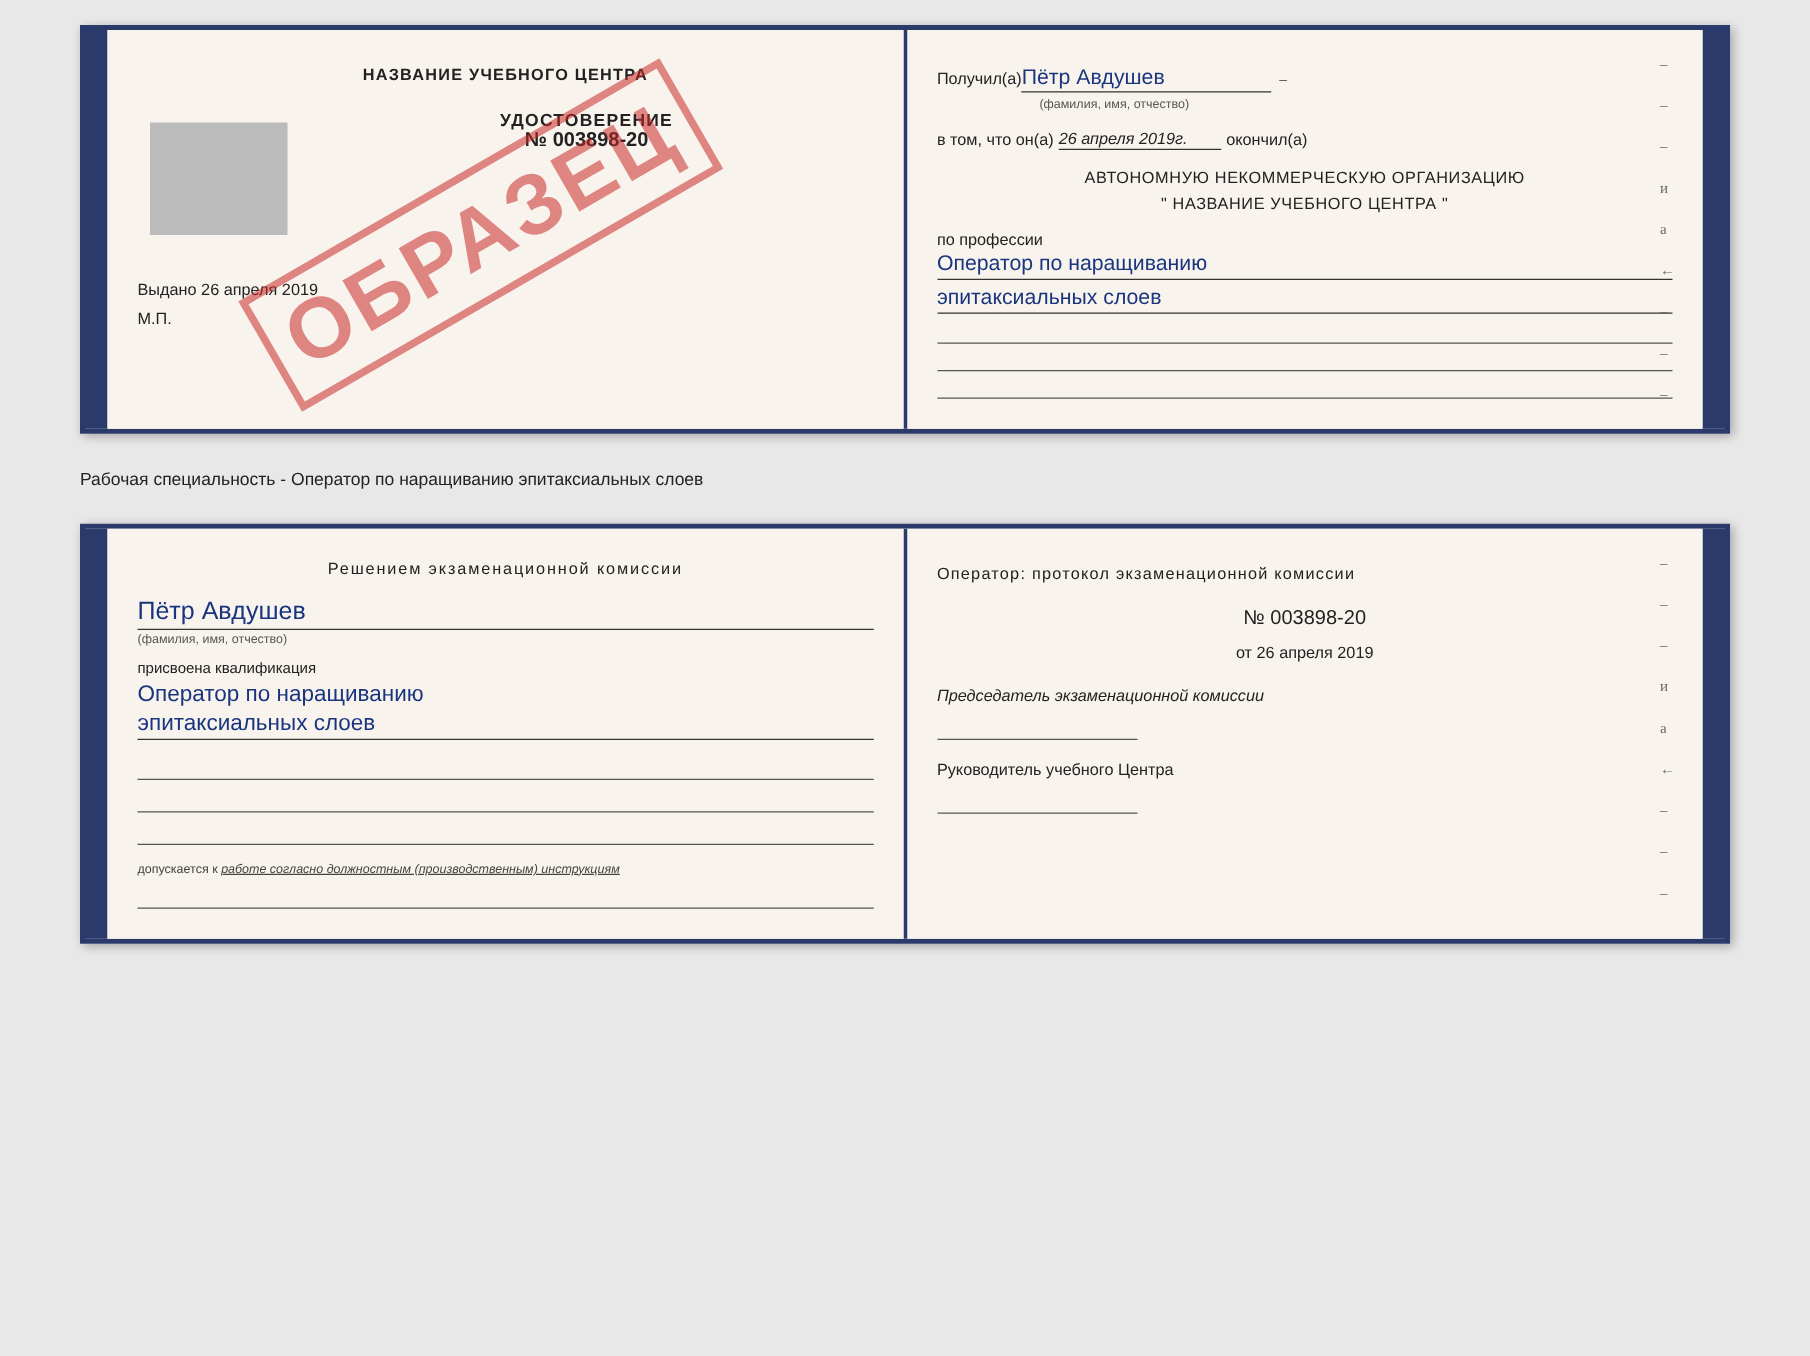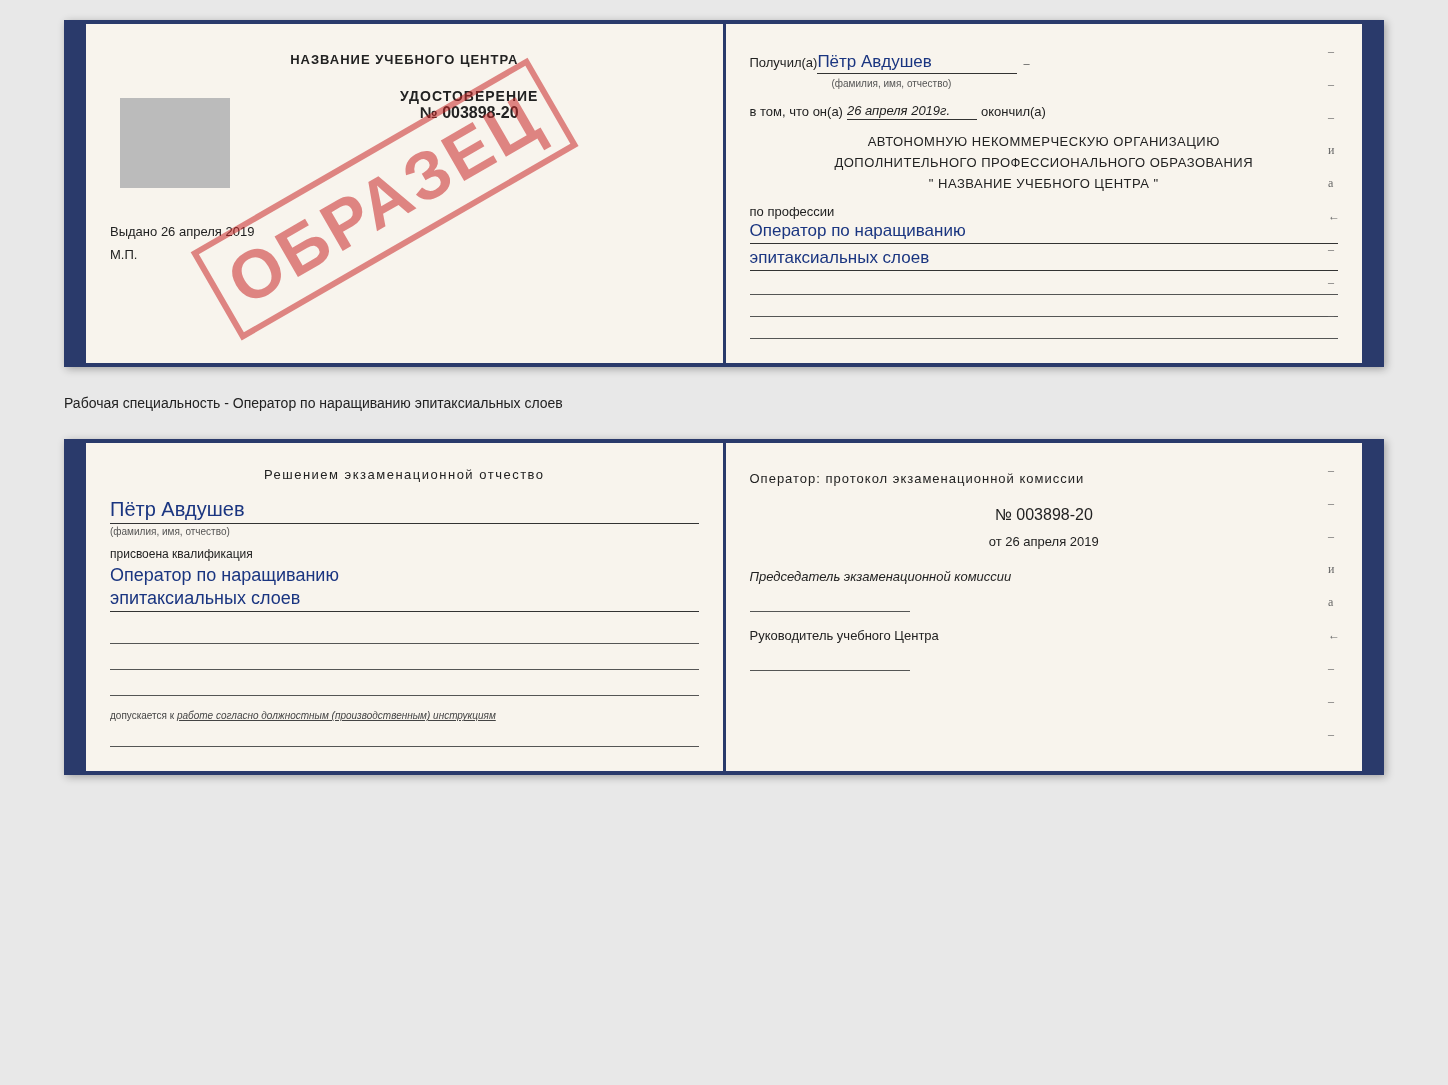--- a/index.html
+++ b/index.html
@@ -434,21 +434,20 @@
       <div style="font-size:10px; color:#555; font-family:Arial,sans-serif; margin-left:82px; margin-top:-4px; margin-bottom:8px;">(фамилия, имя, отчество)</div>
 
       <div class="date-line">
         <span>в том, что он(а)</span>
         <span class="date-value">26 апреля 2019г.</span>
         <span>окончил(а)</span>
       </div>
 
       <div class="org-block">
         <div>АВТОНОМНУЮ НЕКОММЕРЧЕСКУЮ ОРГАНИЗАЦИЮ</div>
-        <div>ДОПОЛНИТЕЛЬНОГО ПРОФЕССИОНАЛЬНОГО ОБРАЗОВАНИЯ</div>
         <div>" НАЗВАНИЕ УЧЕБНОГО ЦЕНТРА "</div>
       </div>
 
       <div class="profession-label">по профессии</div>
       <div class="profession-value">Оператор по наращиванию</div>
       <div class="profession-line2">эпитаксиальных слоев</div>
 
       <div class="dash-lines">
         <div class="dash-line"></div>
         <div class="dash-line"></div>
@@ -459,21 +458,21 @@
     <div class="spine-right"></div>
   </div>
 
   <div class="separator-text">Рабочая специальность - Оператор по наращиванию эпитаксиальных слоев</div>
 
   <div class="certificate-book second-book">
 
     <div class="spine-left"></div>
 
     <div class="left-panel">
-      <div class="resolution-title">Решением экзаменационной отчество</div>
+      <div class="resolution-title">Решением экзаменационной комиссии</div>
 
       <div class="person-name-large">Пётр Авдушев</div>
       <div class="fio-sublabel">(фамилия, имя, отчество)</div>
 
       <div class="qualification-label">присвоена квалификация</div>
       <div class="qualification-value">Оператор по наращиванию</div>
       <div class="qualification-line2">эпитаксиальных слоев</div>
 
       <div class="underlines-block">
         <div class="underline-item"></div>

